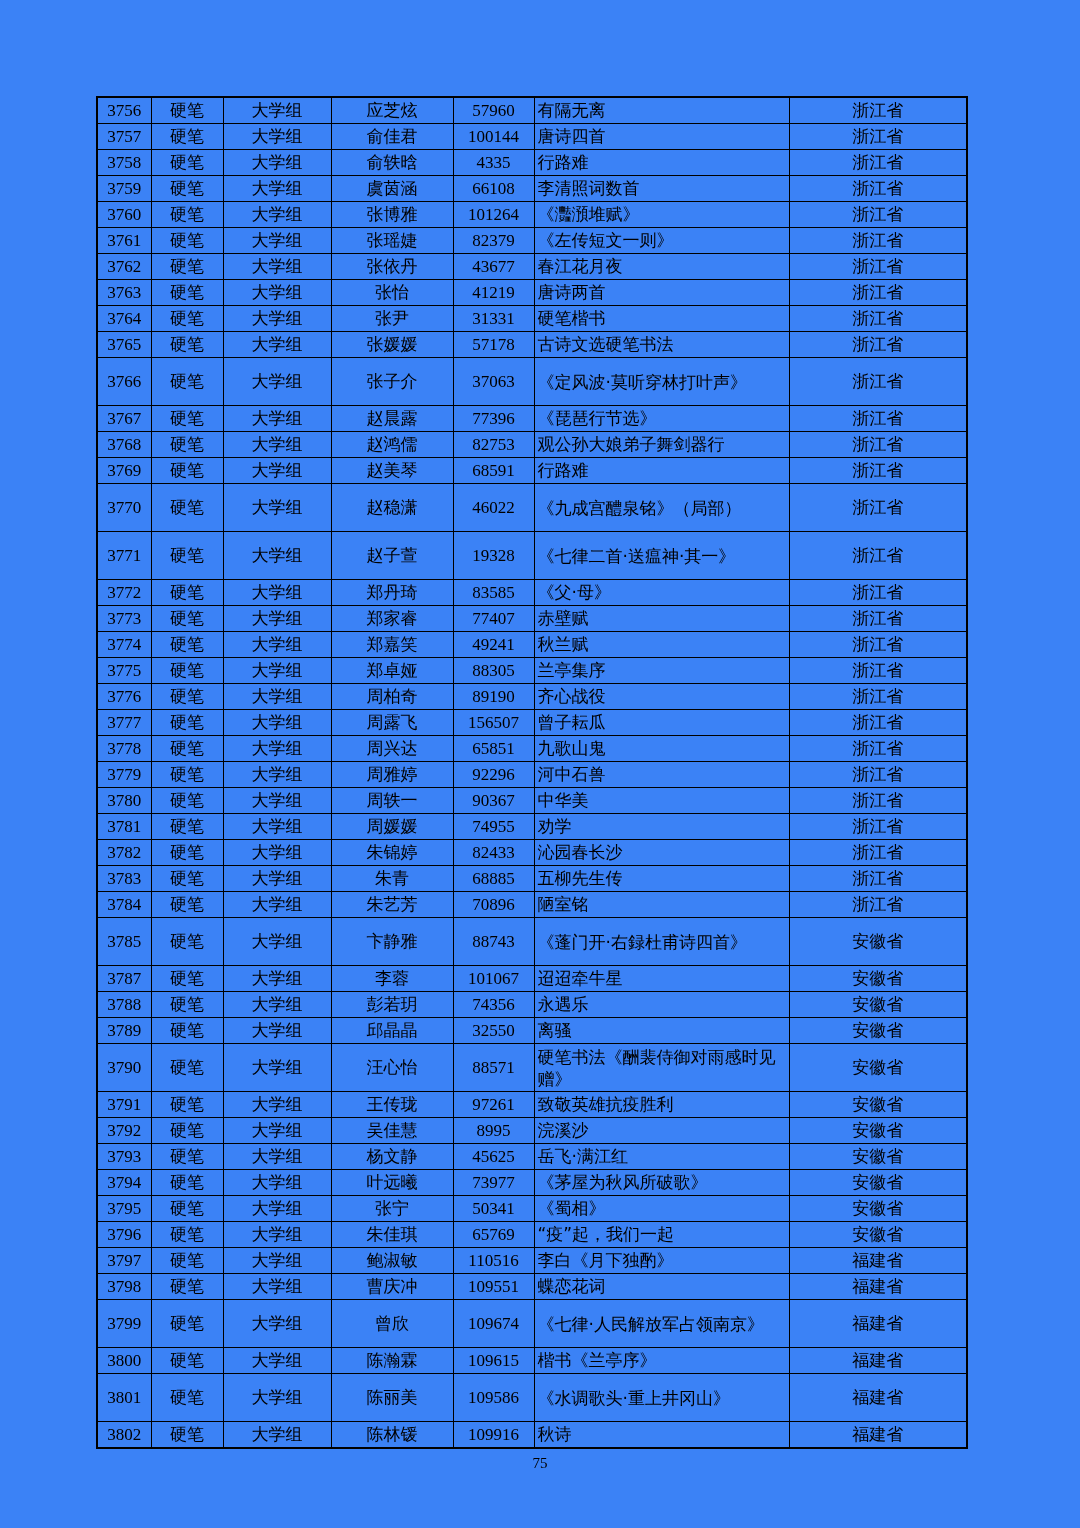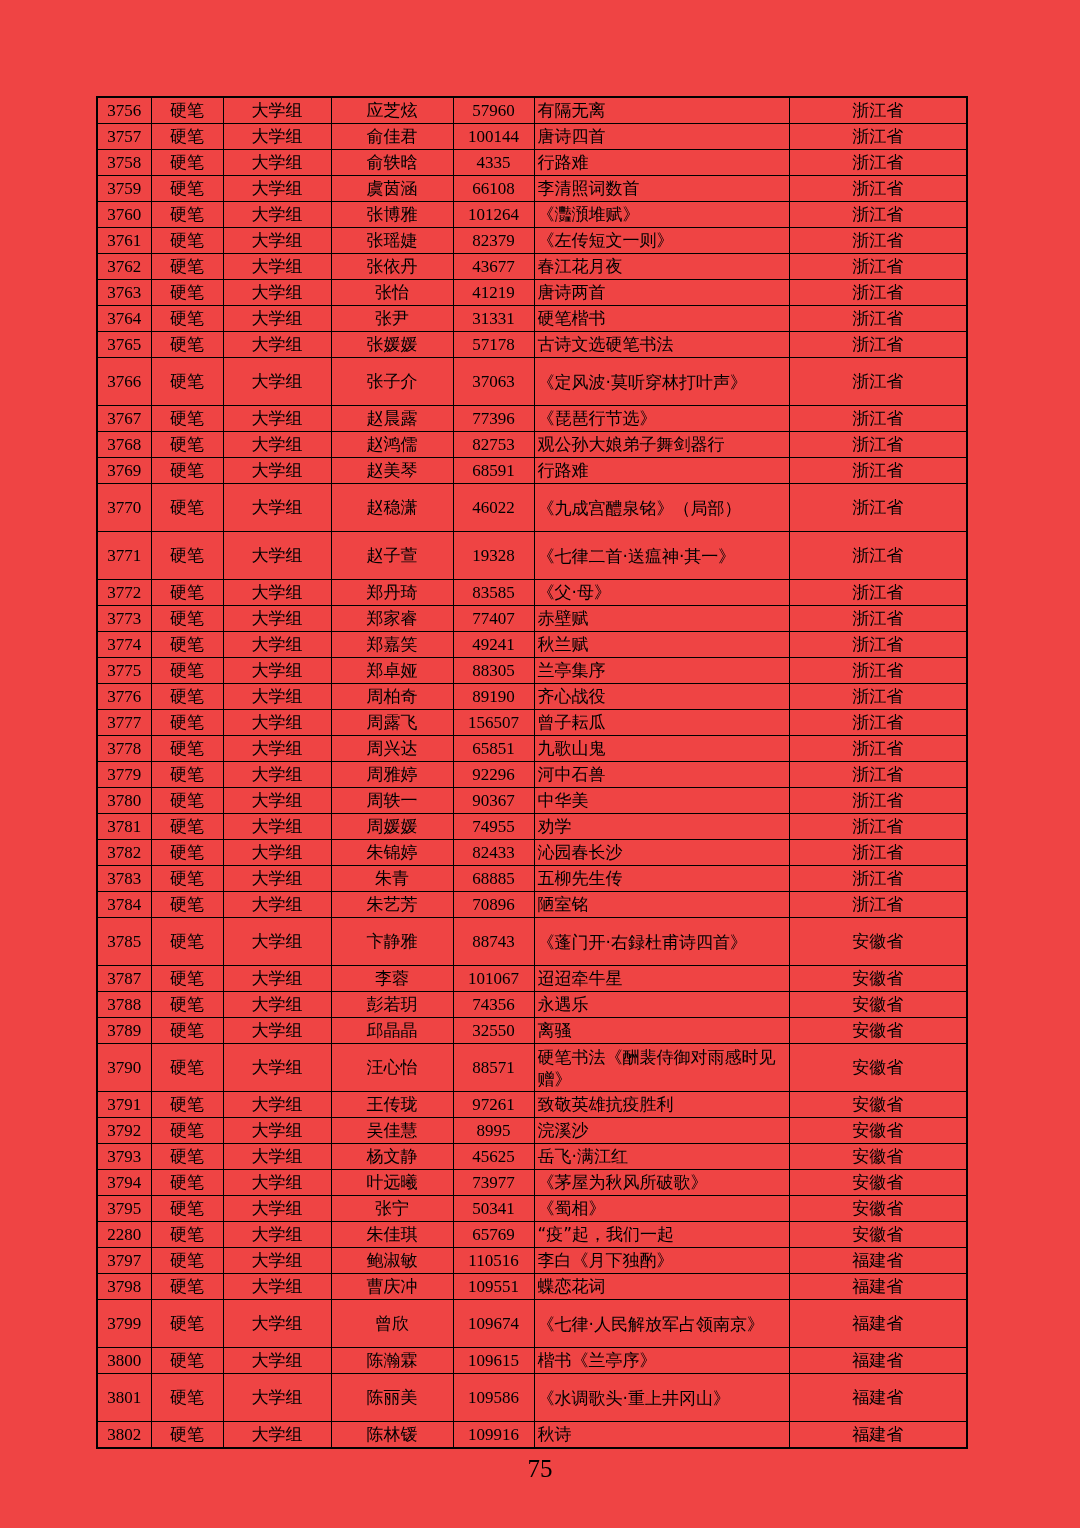--- a/index.html
+++ b/index.html
@@ -14,21 +14,21 @@
     color: #000000;
     position: relative;
     overflow: hidden;
   }
   #page {
     position: absolute;
     left: 0;
     top: 0;
     width: 1080px;
     height: 1528px;
-    background: #ef4444;
+    background: #3b82f6;
   }
   #table-wrap {
     position: absolute;
     left: 96px;
     top: 96px;
     width: 870px;
   }
   table.entry-table {
     border-collapse: collapse;
     table-layout: fixed;
@@ -76,21 +76,21 @@
   tr.tall td.work {
     line-height: 22px;
   }
   #page-number {
     position: absolute;
     left: 0;
     top: 1455px;
     width: 1080px;
     text-align: center;
     font-family: "Liberation Serif", "DejaVu Serif", serif;
-    font-size: 25px;
+    font-size: 15px;
     color: #000;
   }
 </style>
 </head>
 <body>
 
 <div id="page">
 
   <div id="table-wrap">
     <table class="entry-table">
@@ -449,21 +449,21 @@
           <tr class="">
             <td class="seq">3795</td>
             <td class="cat">硬笔</td>
             <td class="grp">大学组</td>
             <td class="name">张宁</td>
             <td class="num">50341</td>
             <td class="work">《蜀相》</td>
             <td class="prov">安徽省</td>
           </tr>
           <tr class="">
-            <td class="seq">2280</td>
+            <td class="seq">3796</td>
             <td class="cat">硬笔</td>
             <td class="grp">大学组</td>
             <td class="name">朱佳琪</td>
             <td class="num">65769</td>
             <td class="work">“疫”起，我们一起</td>
             <td class="prov">安徽省</td>
           </tr>
           <tr class="">
             <td class="seq">3797</td>
             <td class="cat">硬笔</td>

